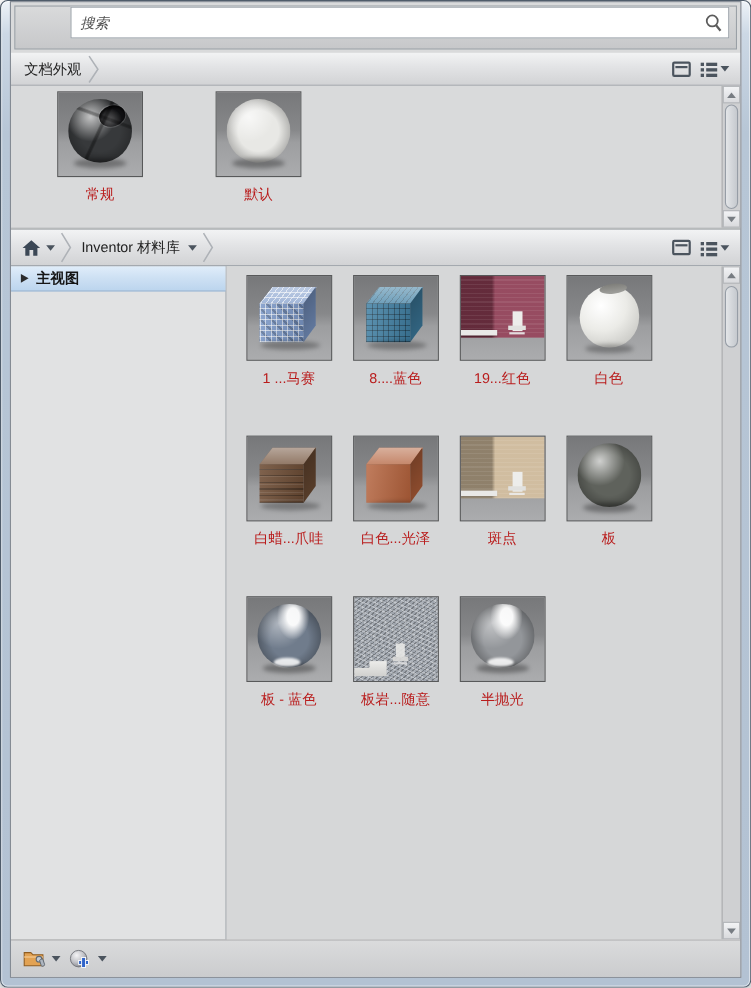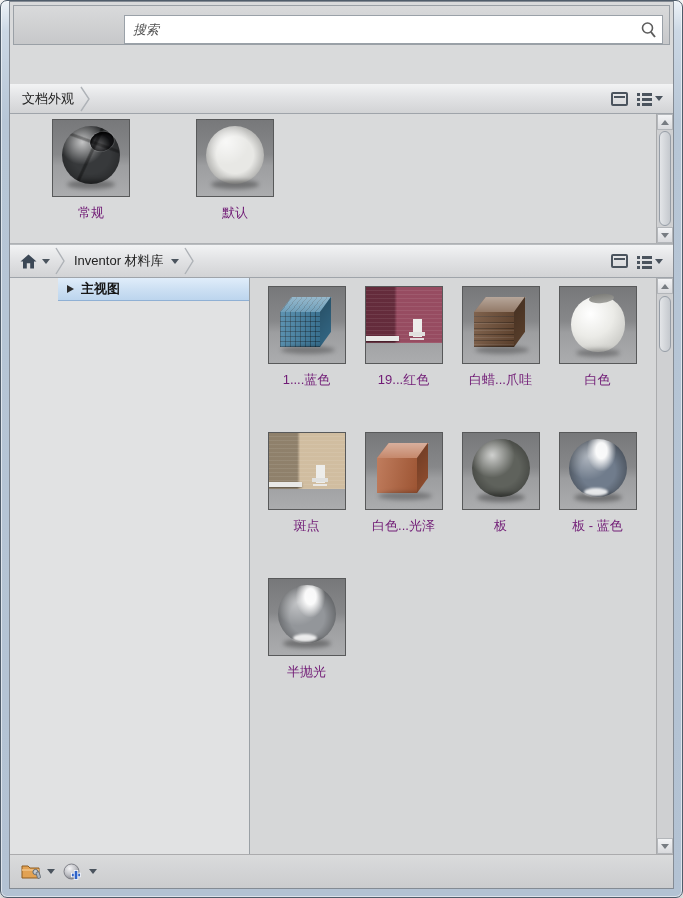--- a/index.html
+++ b/index.html
@@ -37,64 +37,64 @@
     flex: 1; display: flex; flex-direction: column;
     border: 1px solid #848b94;
     background: #d9dadb;
     overflow: hidden;
   }
   
   .search-row { height: 46px; flex: none; padding: 3px; }
   .search-bar {
     height: 100%; border: 1px solid #9aa0a6;
     background: linear-gradient(180deg, #d9dadb, #c7c8ca);
-    display: flex; align-items: flex-end;
-    padding: 0 6px 0 110px;
+    display: flex; align-items: flex-start;
+    padding: 0 6px 0 50px;
   }
   .search-input-wrap {
     flex: 1; height: 29px; position: relative;
     background: #ffffff; border: 1px solid #9aa1a8;
   }
   .search-input {
     width: 100%; height: 100%; border: none; outline: none;
     padding: 0 26px 0 8px; font-size: 13px; background: transparent;
     font-family: "Liberation Sans", "DejaVu Sans", sans-serif;
   }
   .search-input::placeholder { font-style: italic; color: #4e4e4e; font-family: "DejaVu Serif", serif; }
   .mag-icon { position: absolute; right: 5px; top: 5px; width: 17px; height: 18px; cursor: pointer; }
 
   
   .bar {
     flex: none; display: flex; align-items: center;
     background: linear-gradient(180deg, #f2f3f4 0%, #e2e3e5 45%, #d2d3d5 100%);
     border-bottom: 1px solid #9fa4aa;
     padding: 0 6px; position: relative;
   }
-  .doc-header { height: 30px; margin-top: 36px; }
+  .doc-header { height: 30px; }
   .lib-toolbar { height: 34px; border-top: 1px solid #b9bcbf; }
   .crumb-label { font-size: 13px; color: #222; padding: 0 4px 0 6px; white-space: nowrap; }
   .chevron-sep { margin: 0 2px; }
   .caret { width: 0; height: 0; border-left: 4px solid transparent; border-right: 4px solid transparent; border-top: 5px solid #4b545e; display: inline-block; }
   .caret-btn { display: flex; align-items: center; padding: 3px; cursor: pointer; }
   .bar-right { margin-left: auto; display: flex; align-items: center; gap: 9px; padding-right: 4px; }
   .panel-icon { width: 17px; height: 14px; border: 2px solid #4b545e; border-radius: 2px; position: relative; }
   .panel-icon::after { content: ""; position: absolute; left: 1px; right: 1px; top: 2px; height: 2px; background: #4b545e; }
   .list-btn { display: flex; align-items: center; gap: 3px; cursor: pointer; }
   .list-icon { width: 15px; height: 13px; position: relative; }
   .list-icon .dots { position: absolute; left: 0; top: 1px; width: 3px; height: 3px; background: #4b545e; box-shadow: 0 5px 0 #4b545e, 0 10px 0 #4b545e; }
   .list-icon .lines { position: absolute; left: 5px; top: 1px; width: 10px; height: 3px; background: #4b545e; box-shadow: 0 5px 0 #4b545e, 0 10px 0 #4b545e; }
   .home-btn { display: flex; align-items: center; padding: 2px 2px 2px 4px; cursor: pointer; }
 
   
   .doc-panel { height: 130px; flex: none; display: flex; background: #d9dadb; position: relative; border-bottom: 1px solid #aeb1b4; }
   .doc-grid { flex: 1; display: flex; gap: 54px; padding: 5px 0 0 36px; align-items: flex-start; }
 
   
   .main { flex: 1; display: flex; min-height: 0; }
-  .tree-panel { width: 240px; flex: none; background: #e1e2e3; border-right: 1px solid #9aa0a5; padding-left: 48px; }
+  .tree-panel { width: 196px; flex: none; background: #e1e2e3; border-right: 1px solid #9aa0a5; }
   .tree-row {
     height: 23px; display: flex; align-items: center; padding-left: 9px;
     background: linear-gradient(180deg, #e0edfa 0%, #cde0f3 50%, #bcd5ee 100%);
     border-bottom: 1px solid #8fb0d4; cursor: pointer;
   }
   .tri-right { width: 0; height: 0; border-left: 7px solid #2b2b2b; border-top: 4px solid transparent; border-bottom: 4px solid transparent; }
   .tree-label { font-size: 13px; font-weight: bold; color: #161616; margin-left: 7px; }
   .grid-panel { flex: 1; background: #d6d7d8; position: relative; overflow: hidden; }
   .materials-grid {
     display: grid; grid-template-columns: repeat(4, 97px);
@@ -103,21 +103,21 @@
   }
 
   
   .tile { width: 90px; display: flex; flex-direction: column; align-items: center; cursor: pointer; }
   .thumb {
     width: 78px; height: 78px; position: relative; overflow: hidden; flex: none;
     border: 1px solid #58595a;
     background: linear-gradient(180deg, #77787a 0%, #87888a 45%, #9d9ea0 60%, #abacae 100%);
   }
   .thumb i { position: absolute; display: block; }
-  .tile-label { margin-top: 7px; font-size: 13px; color: #701a75; white-space: nowrap; text-align: center; }
+  .tile-label { margin-top: 7px; font-size: 13px; color: #b91c1c; white-space: nowrap; text-align: center; }
 
   
   .kind-sphere .a, .kind-sphere-shiny .a, .kind-sphere-cut .a {
     left: 9px; top: 6px; width: 58px; height: 58px; border-radius: 50%;
     background:
       radial-gradient(circle at 35% 28%, rgba(255,255,255,.7), rgba(255,255,255,0) 40%),
       radial-gradient(circle at 50% 50%, rgba(0,0,0,0) 45%, rgba(0,0,0,.42) 94%),
       var(--c);
   }
   .kind-sphere .b, .kind-sphere-shiny .b, .kind-sphere-cut .b {
@@ -374,104 +374,122 @@
 
     <div class="main">
       <div class="tree-panel">
         <div class="tree-row">
           <span class="tri-right"></span>
           <span class="tree-label">主视图</span>
         </div>
       </div>
       <div class="grid-panel">
         <div class="materials-grid" id="materials-grid">
+  <div class="tile">
+    <div class="thumb kind-cube-mosaic" style="--c: #7b98c8;">
+      <i class="a"></i>
+                <i class="b"></i>
+                <i class="c"></i>
+                <i class="d"></i>
+    </div>
+    <div class="tile-label">1 ...马赛</div>
+  </div>
 
   <div class="tile">
     <div class="thumb kind-cube-grid" style="--c: #3f7fa3;">
       <i class="a"></i>
                 <i class="b"></i>
                 <i class="c"></i>
                 <i class="d"></i>
     </div>
-    <div class="tile-label">1....蓝色</div>
+    <div class="tile-label">8....蓝色</div>
   </div>
 
   <div class="tile">
     <div class="thumb kind-wall" style="--c: #8f3e55;">
       <i class="a"></i>
                 <i class="b"></i>
                 <i class="c"></i>
                 <i class="d"></i>
     </div>
     <div class="tile-label">19...红色</div>
   </div>
 
 
 
 
   <div class="tile">
+    <div class="thumb kind-vase" style="--c: #f0f0ee;">
+      <i class="a"></i>
+                <i class="b"></i>
+                <i class="c"></i>
+                <i class="d"></i>
+    </div>
+    <div class="tile-label">白色</div>
+  </div>
+
+  <div class="tile">
     <div class="thumb kind-cube-wood" style="--c: #6e4d35;">
       <i class="a"></i>
                 <i class="b"></i>
                 <i class="c"></i>
                 <i class="d"></i>
     </div>
     <div class="tile-label">白蜡...爪哇</div>
   </div>
 
   <div class="tile">
-    <div class="thumb kind-vase" style="--c: #f0f0ee;">
-      <i class="a"></i>
-                <i class="b"></i>
-                <i class="c"></i>
-                <i class="d"></i>
-    </div>
-    <div class="tile-label">白色</div>
+    <div class="thumb kind-cube" style="--c: #b2603a;">
+      <i class="a"></i>
+                <i class="b"></i>
+                <i class="c"></i>
+                <i class="d"></i>
+    </div>
+    <div class="tile-label">白色...光泽</div>
   </div>
 
   <div class="tile">
     <div class="thumb kind-wall" style="--c: #cdb899;">
       <i class="a"></i>
                 <i class="b"></i>
                 <i class="c"></i>
                 <i class="d"></i>
     </div>
     <div class="tile-label">斑点</div>
   </div>
 
   <div class="tile">
-    <div class="thumb kind-cube" style="--c: #b2603a;">
-      <i class="a"></i>
-                <i class="b"></i>
-                <i class="c"></i>
-                <i class="d"></i>
-    </div>
-    <div class="tile-label">白色...光泽</div>
-  </div>
-
-  <div class="tile">
     <div class="thumb kind-sphere" style="--c: #5f625c;">
       <i class="a"></i>
                 <i class="b"></i>
                 <i class="c"></i>
                 <i class="d"></i>
     </div>
     <div class="tile-label">板</div>
   </div>
 
   <div class="tile">
     <div class="thumb kind-sphere-shiny" style="--c: #707c8c;">
       <i class="a"></i>
                 <i class="b"></i>
                 <i class="c"></i>
                 <i class="d"></i>
     </div>
     <div class="tile-label">板 - 蓝色</div>
   </div>
 
+  <div class="tile">
+    <div class="thumb kind-wall-texture" style="--c: #9fa5ad;">
+      <i class="a"></i>
+                <i class="b"></i>
+                <i class="c"></i>
+                <i class="d"></i>
+    </div>
+    <div class="tile-label">板岩...随意</div>
+  </div>
 
   <div class="tile">
     <div class="thumb kind-sphere-shiny" style="--c: #93969a;">
       <i class="a"></i>
                 <i class="b"></i>
                 <i class="c"></i>
                 <i class="d"></i>
     </div>
     <div class="tile-label">半抛光</div>
   </div>

